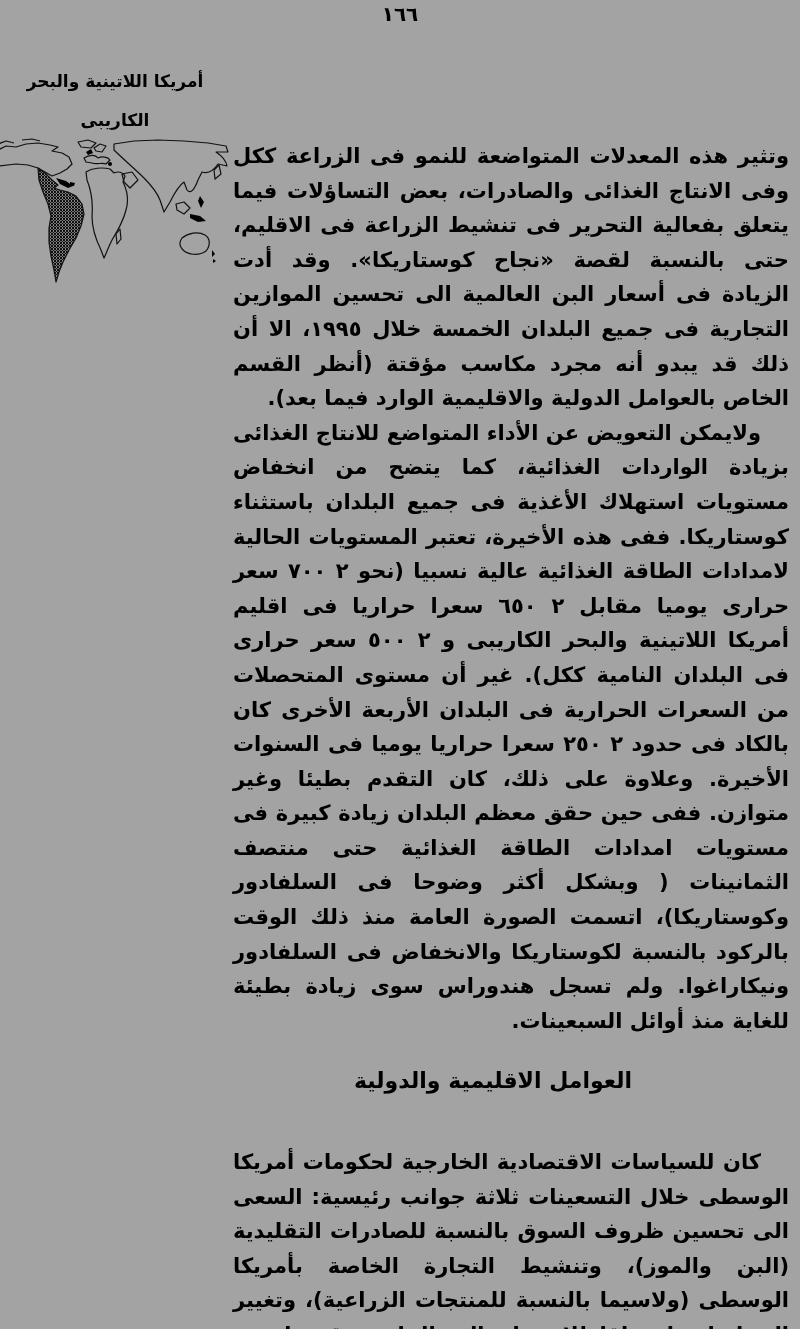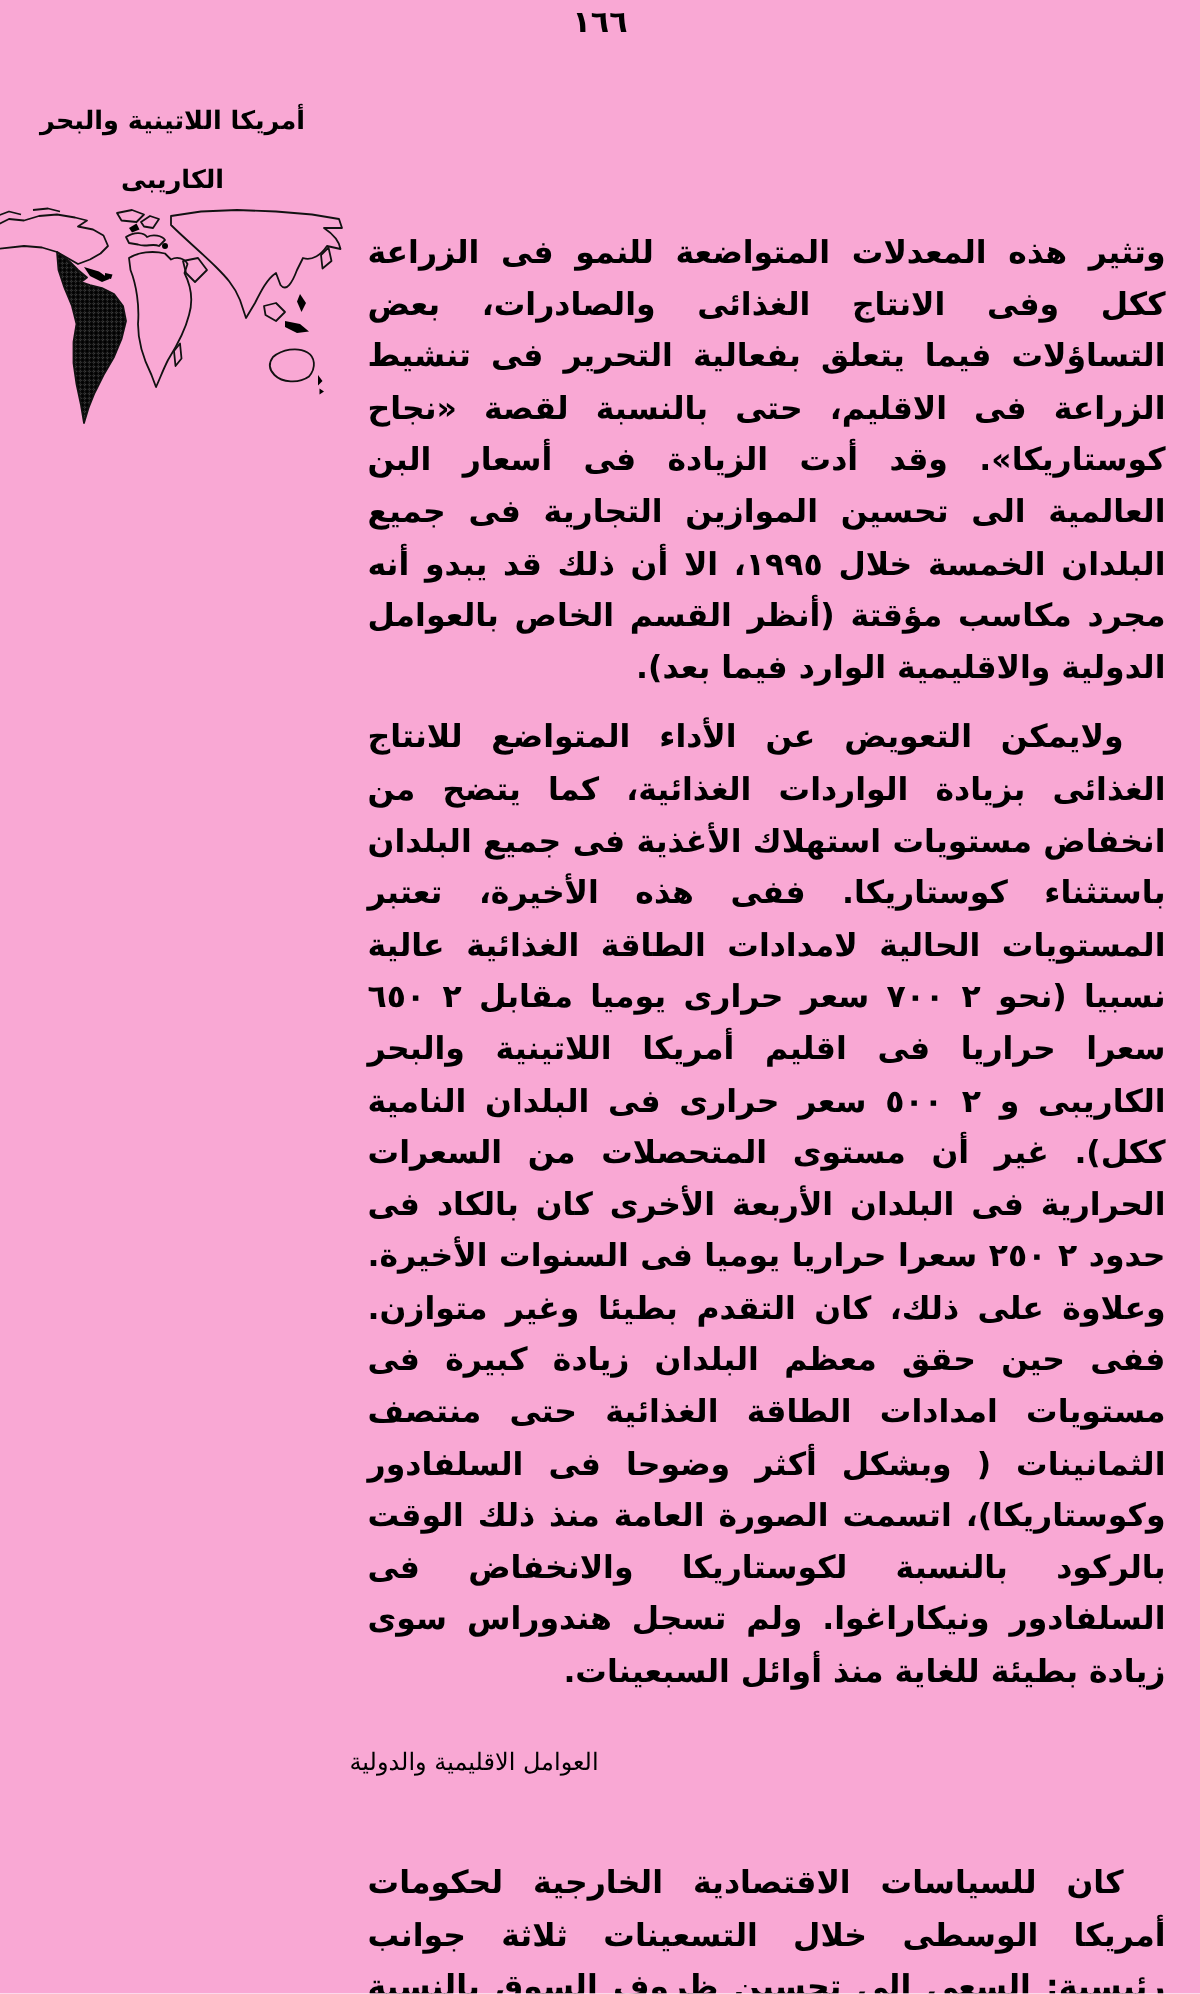--- a/index.html
+++ b/index.html
@@ -1,19 +1,19 @@
 <!DOCTYPE html>
 <html lang="ar" dir="rtl"><head>
 <meta charset="utf-8">
 <style>
   html,body{margin:0;padding:0;background:#ffffff;}
   .page{
     position:relative;
     width:800px;height:1329px;
-    background:#f9a8d4;
+    background:#a3a3a3;
     color:#000;
     font-family:"DejaVu Sans", sans-serif;
     overflow:hidden;
     direction:rtl;
   }
   .page-number{
     position:absolute;top:2px;left:0;width:800px;
     text-align:center;
     font-size:20px;font-weight:bold;
     letter-spacing:2px;
@@ -33,27 +33,27 @@
   }
   .map-wrap svg{display:block;}
   .text-column{
     position:absolute;top:139px;left:233px;width:556px;
     direction:rtl;
     font-size:21px;
     line-height:34.6px;
     font-weight:bold;
     text-align:justify;
   }
-  .text-column p{margin:12px;padding:0;}
+  .text-column p{margin:0;padding:0;}
   .text-column p.indent{text-indent:28px;}
   .section-heading{
     margin:26px 0 46px 0;
     padding-left:0;padding-right:36px;
-    font-size:16px;font-weight:normal;
-    text-align:left;
+    font-size:22px;font-weight:bold;
+    text-align:center;
   }
 </style>
 </head>
 <body>
 
 <div class="page">
 
   <div class="page-number">١٦٦</div>
 
   <aside class="figure">

